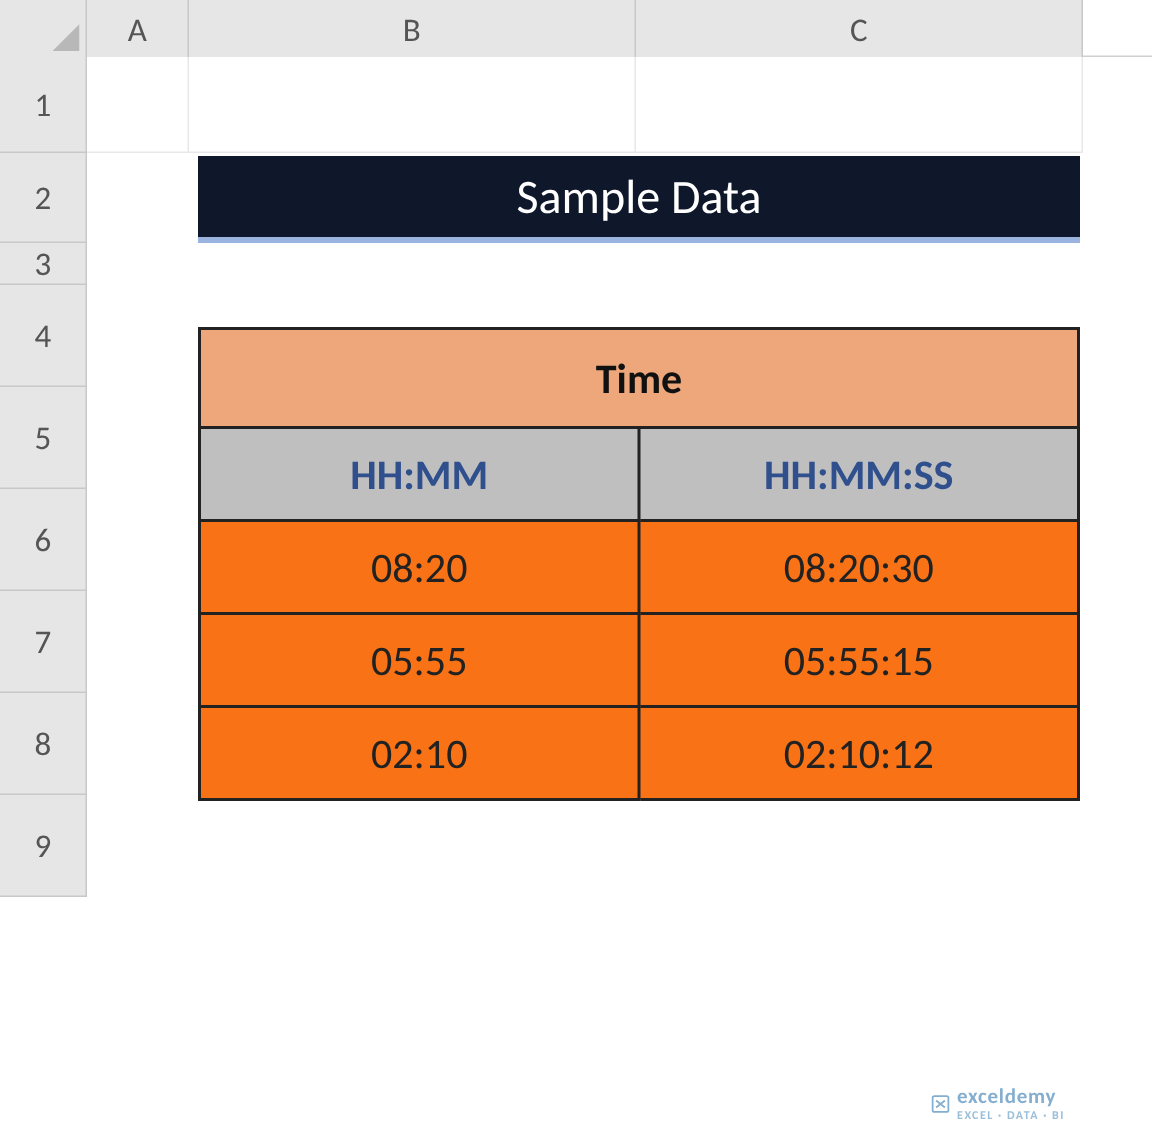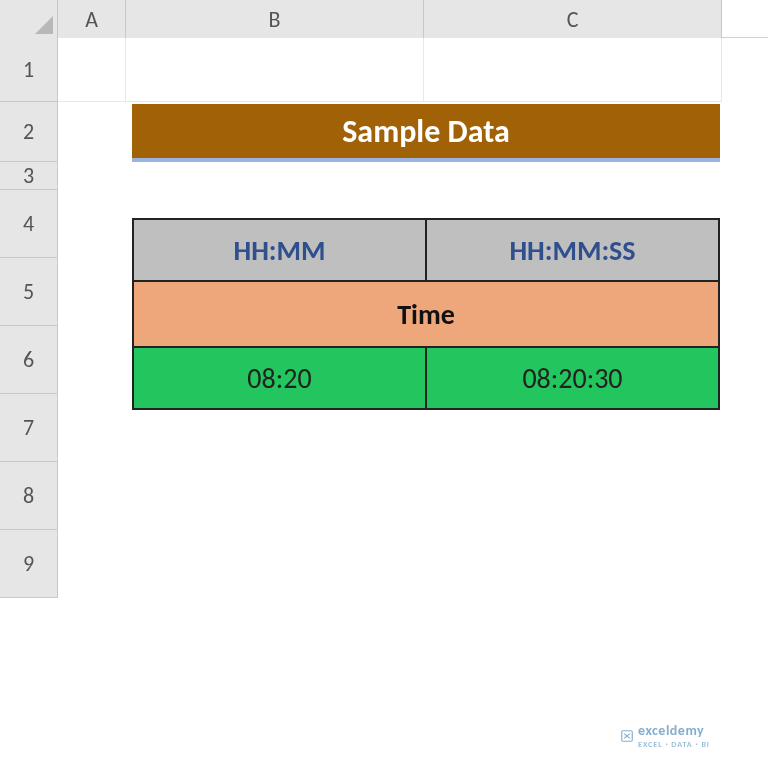--- a/index.html
+++ b/index.html
@@ -76,28 +76,28 @@
   .gc-B { width: 298px; }
   .gc-C { width: 298px; }
 
   
   .title-banner {
     position: absolute;
     left: 132px;
     top: 104px;
     width: 588px;
     height: 58px;
-    background: #a16207;
+    background: #0f172a;
     border-bottom: 4px solid #9bb3df;
     display: flex;
     align-items: center;
     justify-content: center;
     color: #fff;
     font-size: 32px;
-    font-weight: 700;
+    font-weight: 400;
   }
   
   .data-table {
     position: absolute;
     left: 132px;
     top: 218px;
     width: 588px;
     border-collapse: collapse;
   }
   .data-table th, .data-table td {
@@ -115,21 +115,21 @@
     height: 66px !important;
   }
   .hdr-sub {
     background: #bfbfbf;
     color: #2f4f8d;
     font-weight: 700;
     font-size: 28px;
     height: 62px !important;
   }
   .data-cell {
-    background: #22c55e;
+    background: #f97316;
     color: #222;
   }
   .watermark {
     position: absolute;
     right: 58px;
     bottom: 12px;
     font-size: 14px;
     color: #6fa0c8;
     letter-spacing: 0.5px;
     display: flex;
@@ -188,35 +188,43 @@
     </div>
   </div>
 
   <div class="title-banner">
     <span>Sample Data</span>
   </div>
 
   <table class="data-table">
     <tbody>
         <tr>
+      <th colspan="2" class="hdr-time">
+        <span>Time</span>
+      </th>
+    </tr>
+    <tr>
       <th class="hdr-sub" style="width:50%">
         <span>HH:MM</span>
       </th>
       <th class="hdr-sub" style="width:50%">
         <span>HH:MM:SS</span>
       </th>
     </tr>
     <tr>
-      <th colspan="2" class="hdr-time">
-        <span>Time</span>
-      </th>
-    </tr>
-    <tr>
       <td class="data-cell">08:20</td>
       <td class="data-cell">08:20:30</td>
+    </tr>
+    <tr>
+      <td class="data-cell">05:55</td>
+      <td class="data-cell">05:55:15</td>
+    </tr>
+    <tr>
+      <td class="data-cell">02:10</td>
+      <td class="data-cell">02:10:12</td>
     </tr>
   </tbody>
     </table>
 
   <div class="watermark">
     <svg class="watermark-icon" viewBox="0 0 24 24">
       <rect x="3" y="3" width="18" height="18" rx="2" fill="none" stroke="#6fa0c8" stroke-width="2"></rect>
       <path d="M7 8 l10 8 M17 8 l-10 8" stroke="#6fa0c8" stroke-width="2"></path>
     </svg>
     <div>

